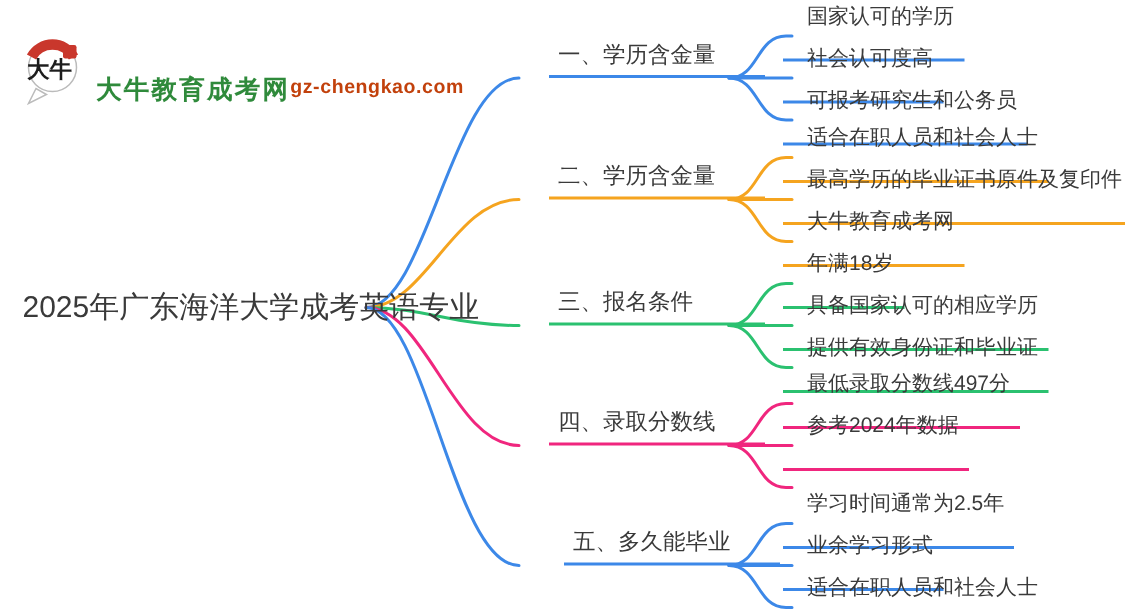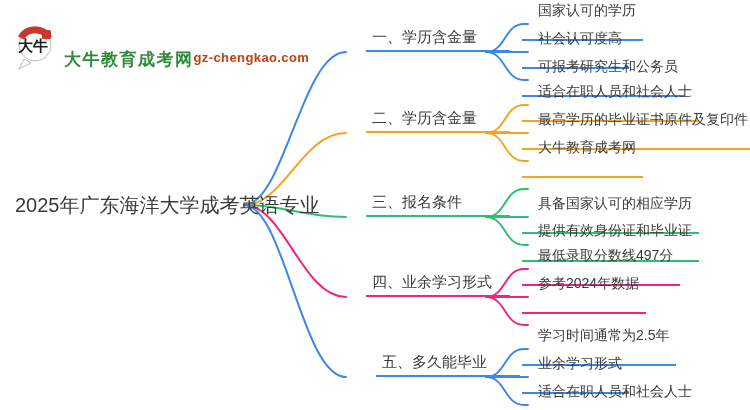--- a/index.html
+++ b/index.html
@@ -81,33 +81,34 @@
       <div class="logo-divider" style="background: rgb(47, 138, 59);"></div>
       <div class="logo-url" style="color: #c2410c;">gz-chengkao.com</div>
     </div>
   </div>
 
   <div class="root-node">2025年广东海洋大学成考英语专业</div>
 
   <div class="branch-label" style="top: 26px; border-bottom-color: rgb(60, 136, 232);">一、学历含金量</div>
   <div class="branch-label" style="top: 107px; border-bottom-color: rgb(245, 164, 31);">二、学历含金量</div>
   <div class="branch-label" style="top: 191px; border-bottom-color: rgb(43, 193, 112);">三、报名条件</div>
-  <div class="branch-label" style="top: 271px; border-bottom-color: rgb(240, 38, 126);">四、业余学习形式</div>
+  <div class="branch-label" style="top: 271px; border-bottom-color: rgb(240, 38, 126);">四、录取分数线</div>
   <div class="branch-label" style="top: 351px; border-bottom-color: rgb(60, 136, 232); margin-left: 10px;">五、多久能毕业</div>
 
   <div class="sub-item" style="top: 0px; border-bottom-color: rgb(60, 136, 232);">国家认可的学历</div>
   <div class="sub-item" style="top: 28px; border-bottom-color: rgb(60, 136, 232);">社会认可度高</div>
   <div class="sub-item" style="top: 56px; border-bottom-color: rgb(60, 136, 232); text-align: center;">可报考研究生和公务员</div>
 
   <div class="sub-item" style="top: 81px; border-bottom-color: rgb(245, 164, 31);">适合在职人员和社会人士</div>
   <div class="sub-item" style="top: 109px; border-bottom-color: rgb(245, 164, 31);">最高学历的毕业证书原件及复印件</div>
   <div class="sub-item" style="top: 137px; border-bottom-color: rgb(245, 164, 31);">大牛教育成考网</div>
 
+  <div class="sub-item" style="top: 165px; border-bottom-color: rgb(43, 193, 112);">年满18岁</div>
   <div class="sub-item" style="top: 193px; border-bottom-color: rgb(43, 193, 112);">具备国家认可的相应学历</div>
-  <div class="sub-item" style="top: 221px; border-bottom-color: rgb(43, 193, 112); font-family: Liberation Serif, serif;">提供有效身份证和毕业证</div>
+  <div class="sub-item" style="top: 221px; border-bottom-color: rgb(43, 193, 112);">提供有效身份证和毕业证</div>
 
   <div class="sub-item" style="top: 245px; border-bottom-color: rgb(240, 38, 126);">最低录取分数线497分</div>
   <div class="sub-item" style="top: 273px; border-bottom-color: rgb(240, 38, 126);">参考2024年数据</div>
 
   <div class="sub-item" style="top: 325px; border-bottom-color: rgb(60, 136, 232);">学习时间通常为2.5年</div>
   <div class="sub-item" style="top: 353px; border-bottom-color: rgb(60, 136, 232);">业余学习形式</div>
   <div class="sub-item" style="top: 381px; border-bottom-color: rgb(60, 136, 232); text-align: right;">适合在职人员和社会人士</div>
 
 </div>
 

